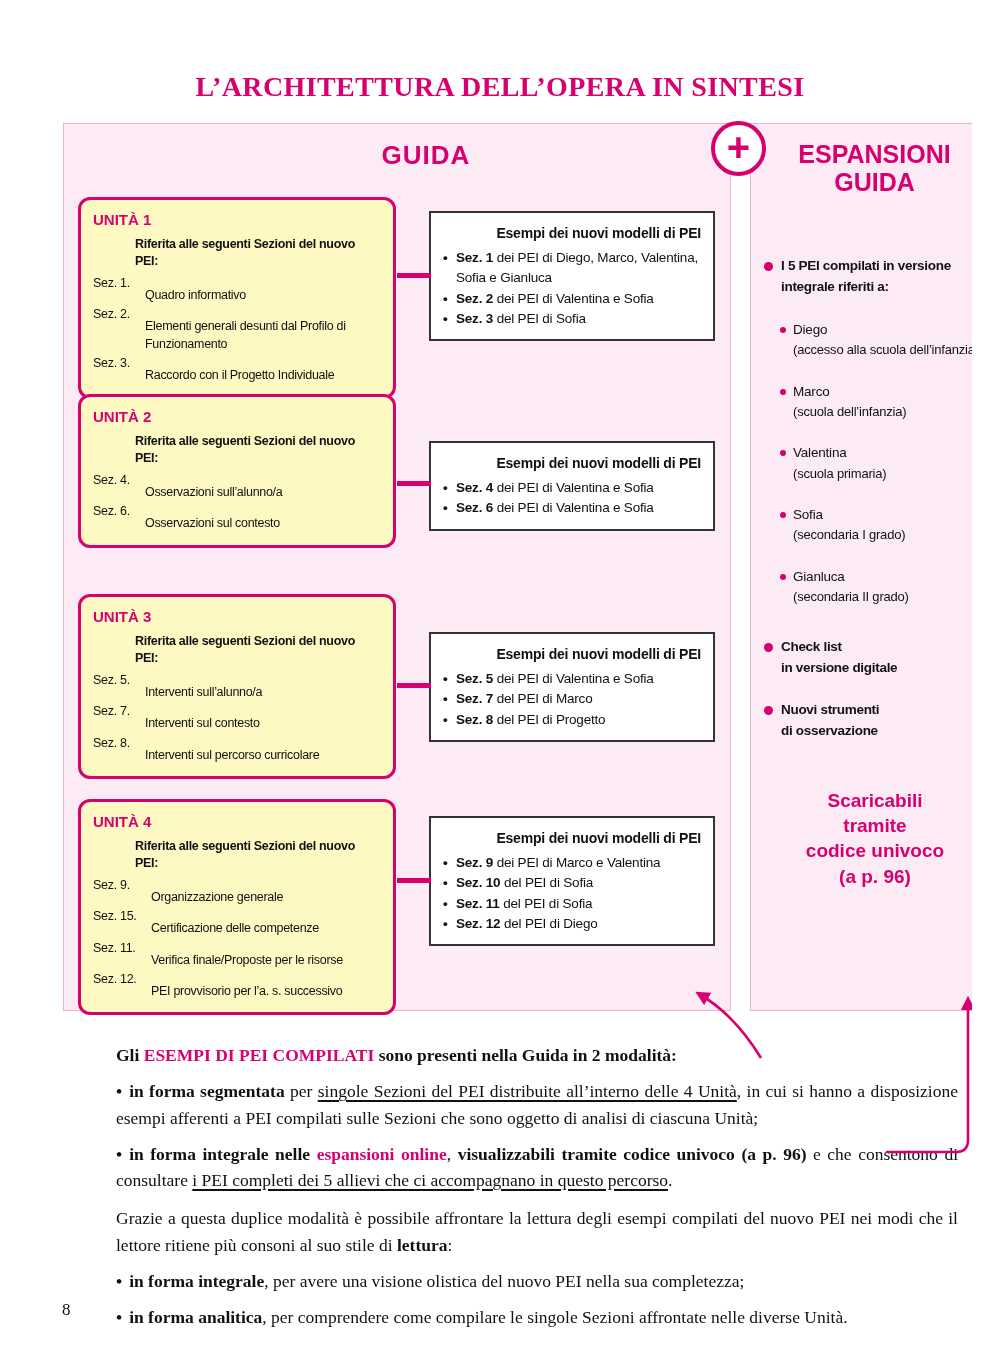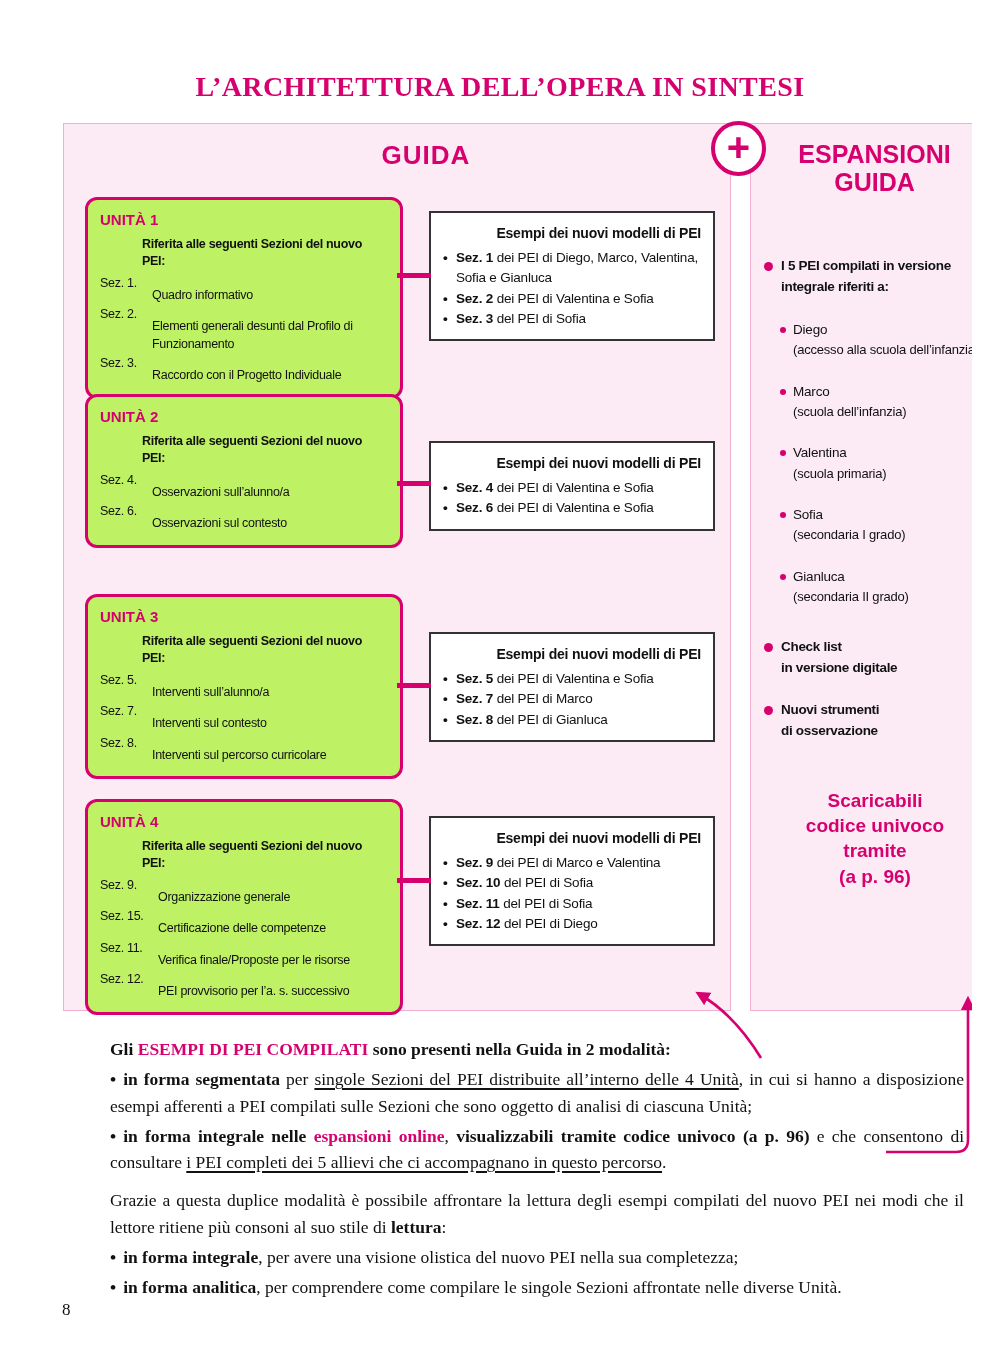--- a/index.html
+++ b/index.html
@@ -10,21 +10,21 @@
     --ink:#111111;
   }
   html,body{margin:0;padding:0;background:#ffffff;}
   .page{position:relative;width:944px;height:1361px;background:#fff;font-family:"Liberation Serif",serif;color:var(--ink);overflow:hidden;margin:0 auto;}
   .title{position:absolute;top:52px;left:0;width:100%;text-align:center;font-weight:700;font-size:28px;color:var(--accent);letter-spacing:.4px;}
   .panel{position:absolute;background:var(--panel_bg);border:1px solid var(--panel_border);}
   .guida-panel{left:35px;top:123px;width:666px;height:886px;}
   .espansioni-panel{left:722px;top:123px;width:247px;height:886px;}
   .guida-header{position:absolute;top:16px;left:12px;width:100%;text-align:center;font-family:"Liberation Sans",sans-serif;font-weight:700;font-size:26px;letter-spacing:1px;color:var(--accent);padding-left:17px;}
   .plus-circle{position:absolute;left:683px;top:121px;width:55px;height:55px;border-radius:50%;background:#fff;border:4px solid var(--accent);z-index:10;display:flex;align-items:center;justify-content:center;font-family:"Liberation Sans",sans-serif;font-weight:700;font-size:40px;color:var(--accent);line-height:1;box-sizing:border-box;padding-bottom:4px;}
-  .unit{position:absolute;left:21px;width:318px;background:#bef264;border:3px solid var(--accent);border-radius:12px;padding:10px 12px;font-family:"Liberation Sans",sans-serif;font-size:12.5px;letter-spacing:-.3px;color:var(--ink);line-height:1.38;box-sizing:border-box;}
+  .unit{position:absolute;left:14px;width:318px;background:#fef9c3;border:3px solid var(--accent);border-radius:12px;padding:10px 12px;font-family:"Liberation Sans",sans-serif;font-size:12.5px;letter-spacing:-.3px;color:var(--ink);line-height:1.38;box-sizing:border-box;}
   .u1{top:73px;min-height:150px}
   .u2{top:270px;min-height:126px}
   .u3{top:470px;min-height:153px}
   .u4{top:675px;min-height:176px}
   .unit-title{font-size:15px;font-weight:700;color:var(--accent);letter-spacing:0;margin-bottom:5px;}
   .unit-intro{font-weight:700;margin-bottom:5px;margin-left:42px;}
   .sez-row{display:flex;margin-bottom:2px;}
   .sez-num{flex:0 0 52px;}
   .wide .sez-num{flex:0 0 58px;}
   .sez-text{flex:1;margin-top:12px;}
@@ -40,21 +40,21 @@
   .esp-content{position:absolute;top:88px;left:13px;right:12px;font-family:"Liberation Sans",sans-serif;color:var(--ink);margin-top:44px;}
   .esp-bullet{position:relative;padding-left:17px;font-weight:700;font-size:13.5px;letter-spacing:-.3px;line-height:1.55;}
   .dot{position:absolute;left:0;top:6px;width:9px;height:9px;border-radius:50%;background:var(--accent);}
   .student{position:relative;padding-left:29px;margin-top:22px;font-size:13.5px;letter-spacing:-.2px;line-height:1.5;}
   .dot-sm{position:absolute;left:16px;top:7px;width:6px;height:6px;border-radius:50%;background:var(--accent);}
   .student-detail{font-size:13px;}
   .gap-lg{margin-top:30px;}
   .gap-md{margin-top:22px;}
   .esp-footer{margin-top:46px;text-align:center;font-family:"Liberation Sans",sans-serif;font-weight:700;font-size:19px;line-height:1.32;color:var(--accent);}
   .body-text{position:absolute;left:78px;top:1032px;width:862px;font-size:17.5px;line-height:1.5;text-align:justify;}
-  .bt{margin:4px;}
+  .bt{margin:10px;}
   .p-gap{margin-top:12px;}
   .b{font-weight:700;}
   .accent{color:var(--accent);}
   .ul{text-decoration:underline;text-underline-offset:3px;text-decoration-thickness:1.5px;}
   .blt{margin-right:7px;font-weight:700;}
   .arrows{position:absolute;left:0;top:0;pointer-events:none;z-index:20;}
   .page-number{position:absolute;left:34px;top:1300px;font-size:17px;}
 </style>
 </head>
 <body>
@@ -167,21 +167,21 @@
       <div class="es-item">
           <span class="es-blt">•</span>
           <span class="es-text"><b>Sez. 5</b><span> dei PEI di Valentina e Sofia</span></span>
         </div>
       <div class="es-item">
           <span class="es-blt">•</span>
           <span class="es-text"><b>Sez. 7</b><span> del PEI di Marco</span></span>
         </div>
       <div class="es-item">
           <span class="es-blt">•</span>
-          <span class="es-text"><b>Sez. 8</b><span> del PEI di Gianluca</span></span>
+          <span class="es-text"><b>Sez. 8</b><span> del PEI di Progetto</span></span>
         </div>
     </div>
 
     <div class="esempi e4">
       <div class="esempi-header">Esempi dei nuovi modelli di PEI</div>
       <div class="es-item">
           <span class="es-blt">•</span>
           <span class="es-text"><b>Sez. 9</b><span> dei PEI di Marco e Valentina</span></span>
         </div>
       <div class="es-item">
@@ -252,22 +252,22 @@
         <div>in versione digitale</div>
       </div>
       <div class="esp-bullet gap-md">
         <span class="dot"></span>
         <div>Nuovi strumenti</div>
         <div>di osservazione</div>
       </div>
 
       <div class="esp-footer">
         <div>Scaricabili</div>
+        <div>tramite</div>
         <div>codice univoco</div>
-        <div>tramite</div>
         <div>(a p. 96)</div>
       </div>
     </div>
   </div>
 
   <div class="body-text">
     <p class="bt"><span class="b">Gli </span><span class="b accent">ESEMPI DI PEI COMPILATI</span><span class="b"> sono presenti nella Guida in 2 modalità:</span></p>
     <p class="bt"><span class="blt">•</span><span class="b">in forma segmentata</span><span> per </span><span class="ul">singole Sezioni del PEI distribuite all’interno delle 4 Unità</span><span>, in cui si hanno a disposizione esempi afferenti a PEI compilati sulle Sezioni che sono oggetto di analisi di ciascuna Unità;</span></p>
     <p class="bt"><span class="blt">•</span><span class="b">in forma integrale nelle </span><span class="b accent">espansioni online</span><span>, </span><span class="b">visualizzabili tramite codice univoco (a p. 96)</span><span> e che consentono di consultare </span><span class="ul">i PEI completi dei 5 allievi che ci accompagnano in questo percorso</span><span>.</span></p>
     <p class="bt p-gap"><span>Grazie a questa duplice modalità è possibile affrontare la lettura degli esempi compilati del nuovo PEI nei modi che il lettore ritiene più consoni al suo stile di </span><span class="b">lettura</span><span>:</span></p>

